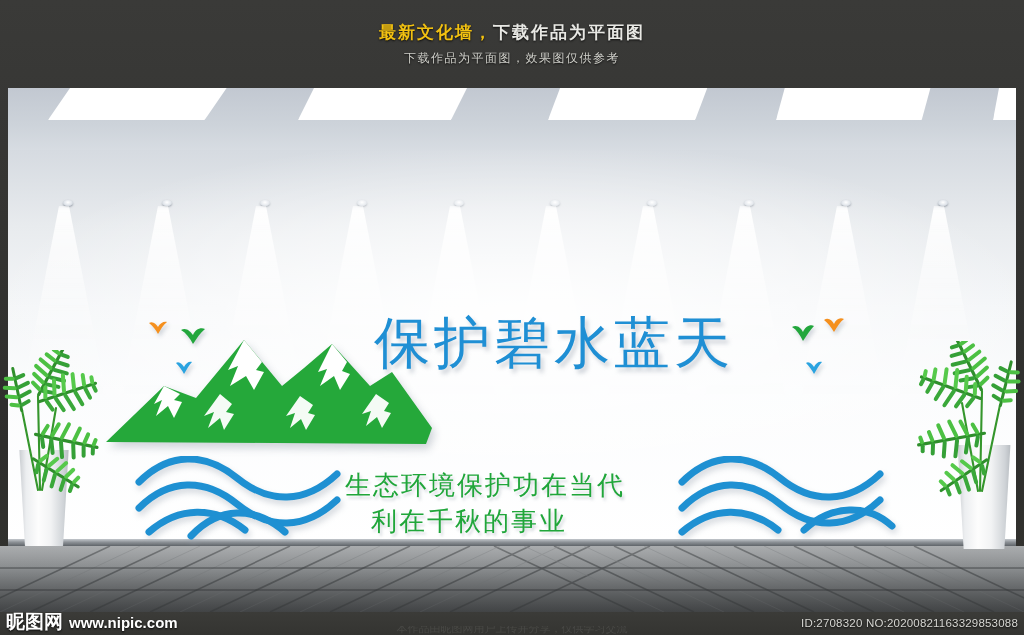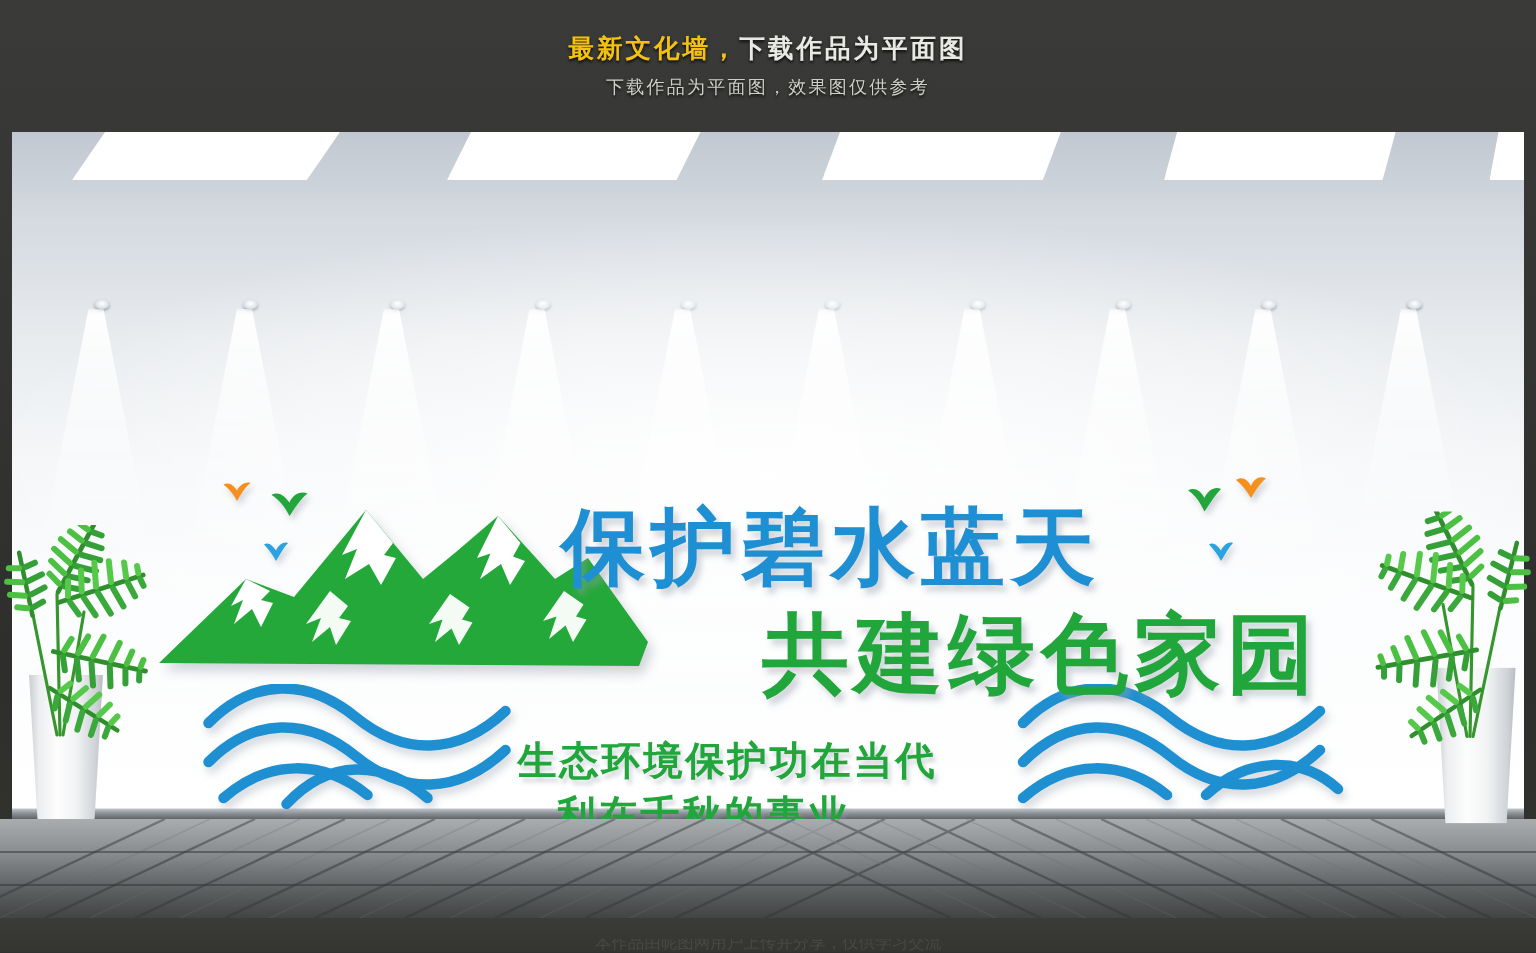--- a/index.html
+++ b/index.html
@@ -69,23 +69,22 @@
   }
   .baseboard{
     position:absolute; left:0; bottom:0; width:100%; height:7px;
     background:linear-gradient(180deg,#c4c8cd 0%, #8d9297 45%, #5f6469 100%);
   }
 
   
   .art{ position:absolute; left:0; top:0; width:1008px; height:458px; z-index:20; }
 
   .title-blue, .title-green, .sub-line{
-    position:absolute; font-weight:bold; white-space:nowrap;
+    position:absolute; font-weight:normal; white-space:nowrap;
     font-family:"DejaVu Sans","Liberation Sans",sans-serif;
-    margin-top:22px;
   }
   .title-blue{
     left:366px; top:218px; font-size:56px; letter-spacing:4px;
     color:#1f8fd4;
     text-shadow:3px 4px 4px rgba(150,160,172,.45);
   }
   .title-green{
     left:500px; top:288px; font-size:58px; letter-spacing:4px;
     color:#20a63a;
     text-shadow:3px 4px 4px rgba(150,160,172,.45);
@@ -245,21 +244,20 @@
         <path fill="#22a63c" d="M1 4 C6 1,10 5,12 9 C14 4,19 1,23 3 C19 7,16 12,12 18 C9 12,6 7,1 4 Z"></path>
       </svg>
       <svg class="bird" style="left:815px; top:228px;" width="22" height="18" viewBox="0 0 22 18">
         <path fill="#f5901e" d="M1 4 C5 1,9 4,11 8 C13 3,17 1,21 3 C17 6,14 11,11 16 C8 11,5 7,1 4 Z"></path>
       </svg>
       <svg class="bird" style="left:797px; top:272px;" width="18" height="16" viewBox="0 0 18 16">
         <path fill="#2aa3e0" d="M1 3 C4 1,7 4,9 7 C11 3,14 1,17 2 C14 5,12 9,9 14 C7 10,4 6,1 3 Z"></path>
       </svg>
 
       <div class="title-blue">保护碧水蓝天</div>
-      <div class="title-green">共建绿色家园</div>
       <div class="sub-line sub1">生态环境保护功在当代</div>
       <div class="sub-line sub2">利在千秋的事业</div>
     </div>
 
     <div class="baseboard"></div>
   </div>
 
   <div class="plant plant-left" style="bottom:89px;">
     <div class="pot pot-l"></div>
     <svg width="118" height="150" viewBox="0 0 118 150" style="position:absolute;left:-4px;top:-6px;">
@@ -507,14 +505,19 @@
         <path d="M0 22 L1024 22"></path>
           <path d="M0 44 L1024 44"></path>
       </g>
     </svg>
     <div class="floor-shade"></div>
   </div>
 
   <div class="bottombar"></div>
   <div class="cutoff">本作品由昵图网用户上传并分享，仅供学习交流</div>
 
+  <div class="wm">
+    <span class="wm-cn">昵图网</span>
+    <span class="wm-url">www.nipic.com</span>
+  </div>
+  <div class="idtag">ID:2708320 NO:20200821163329853088</div>
 
 </div>
 
 </body></html>

